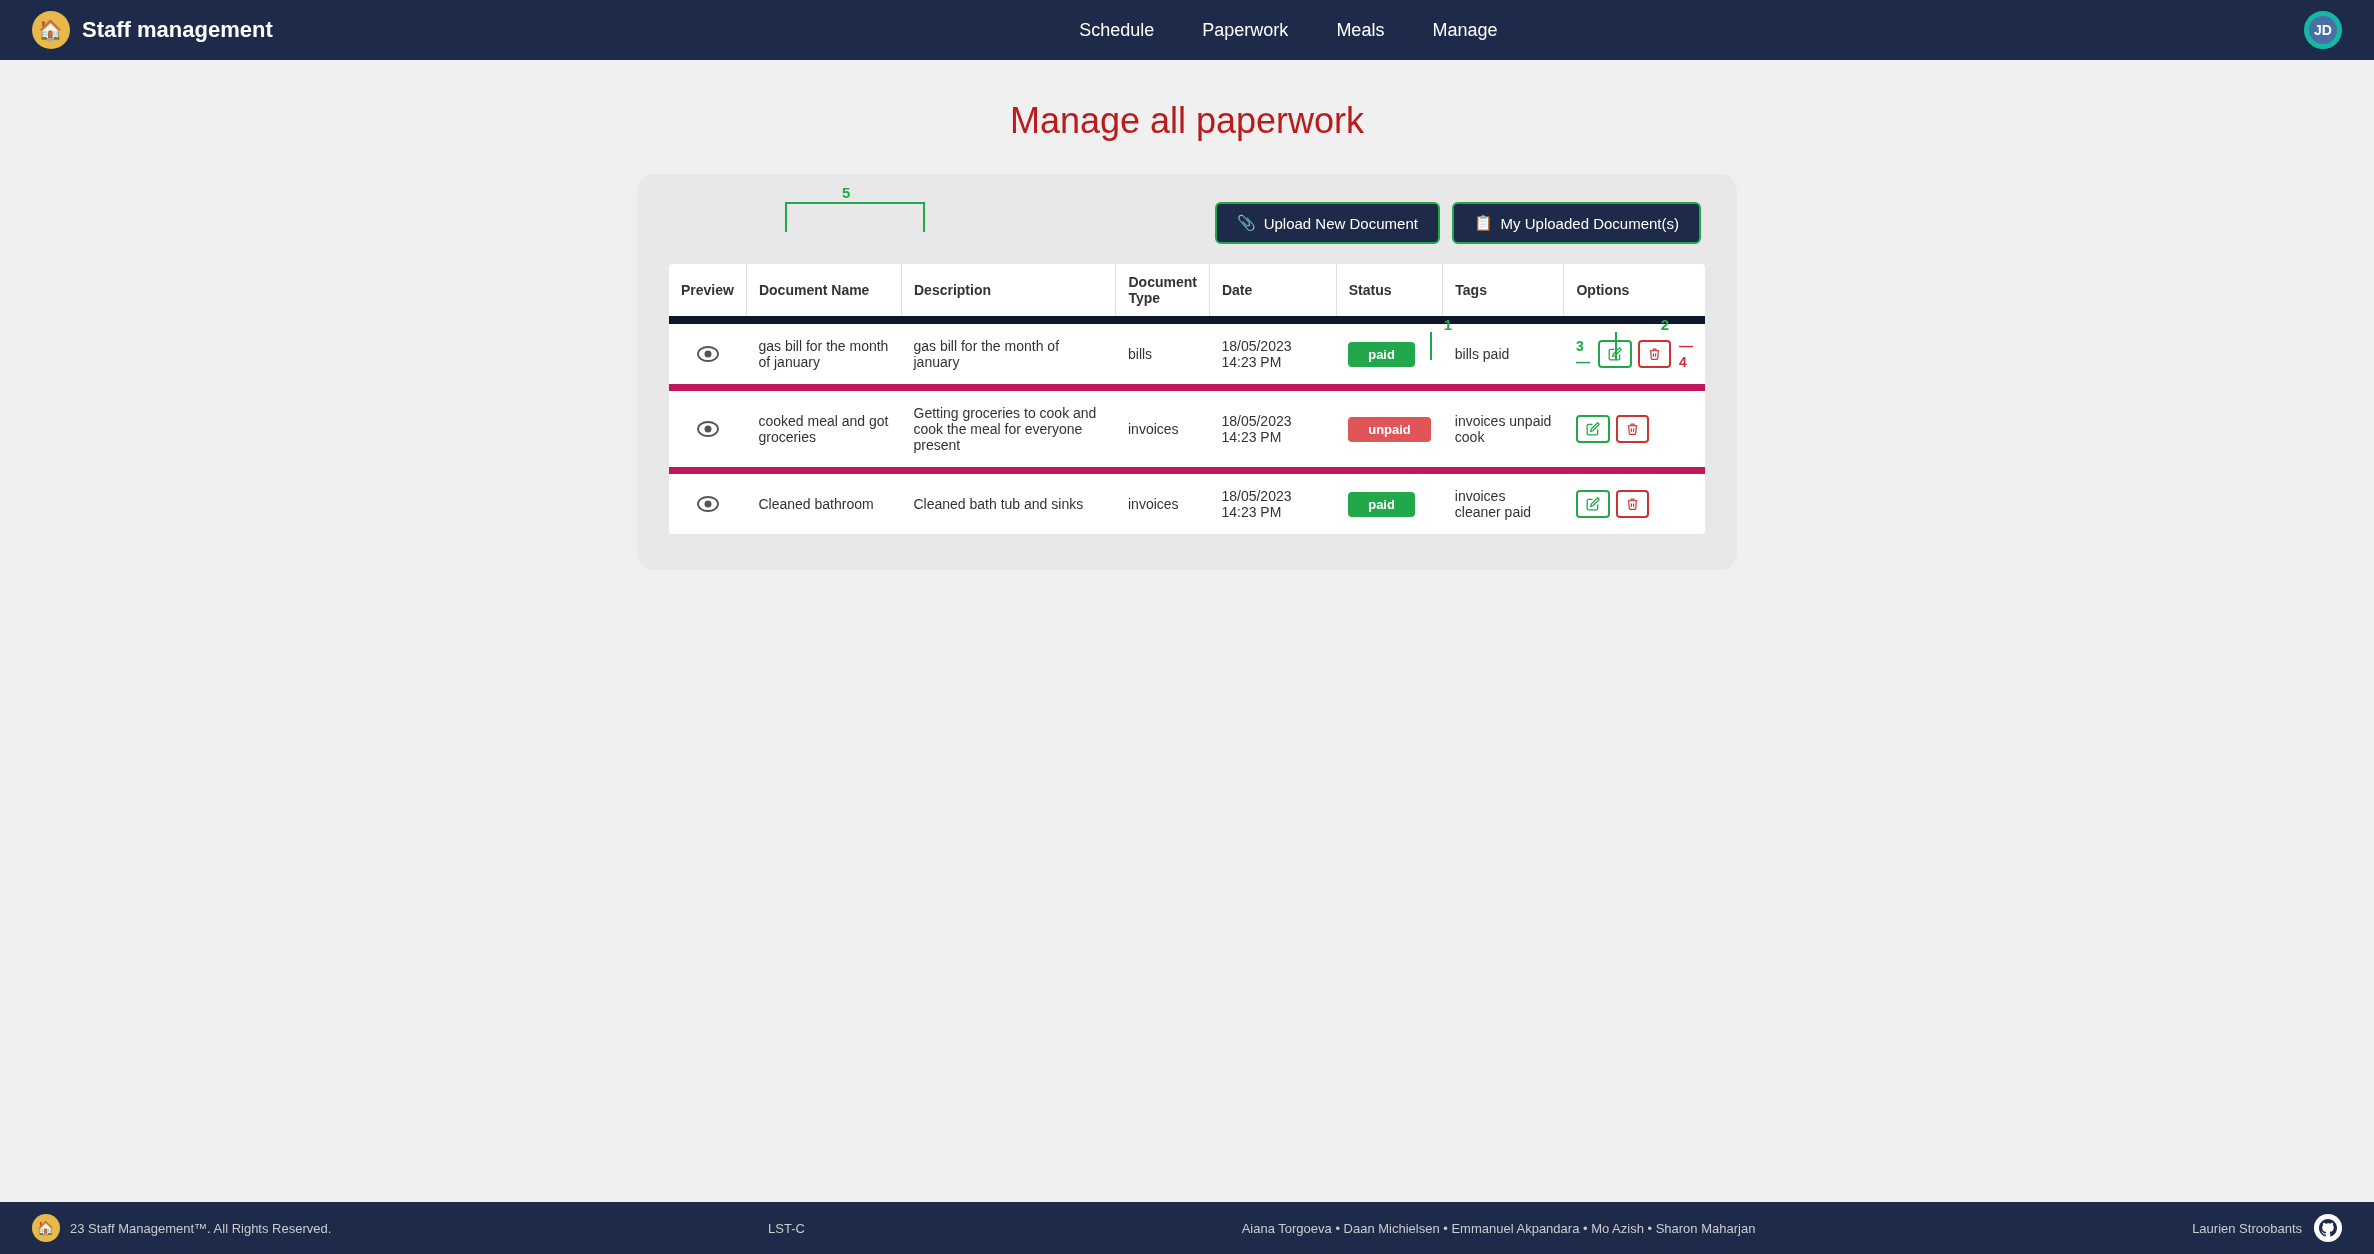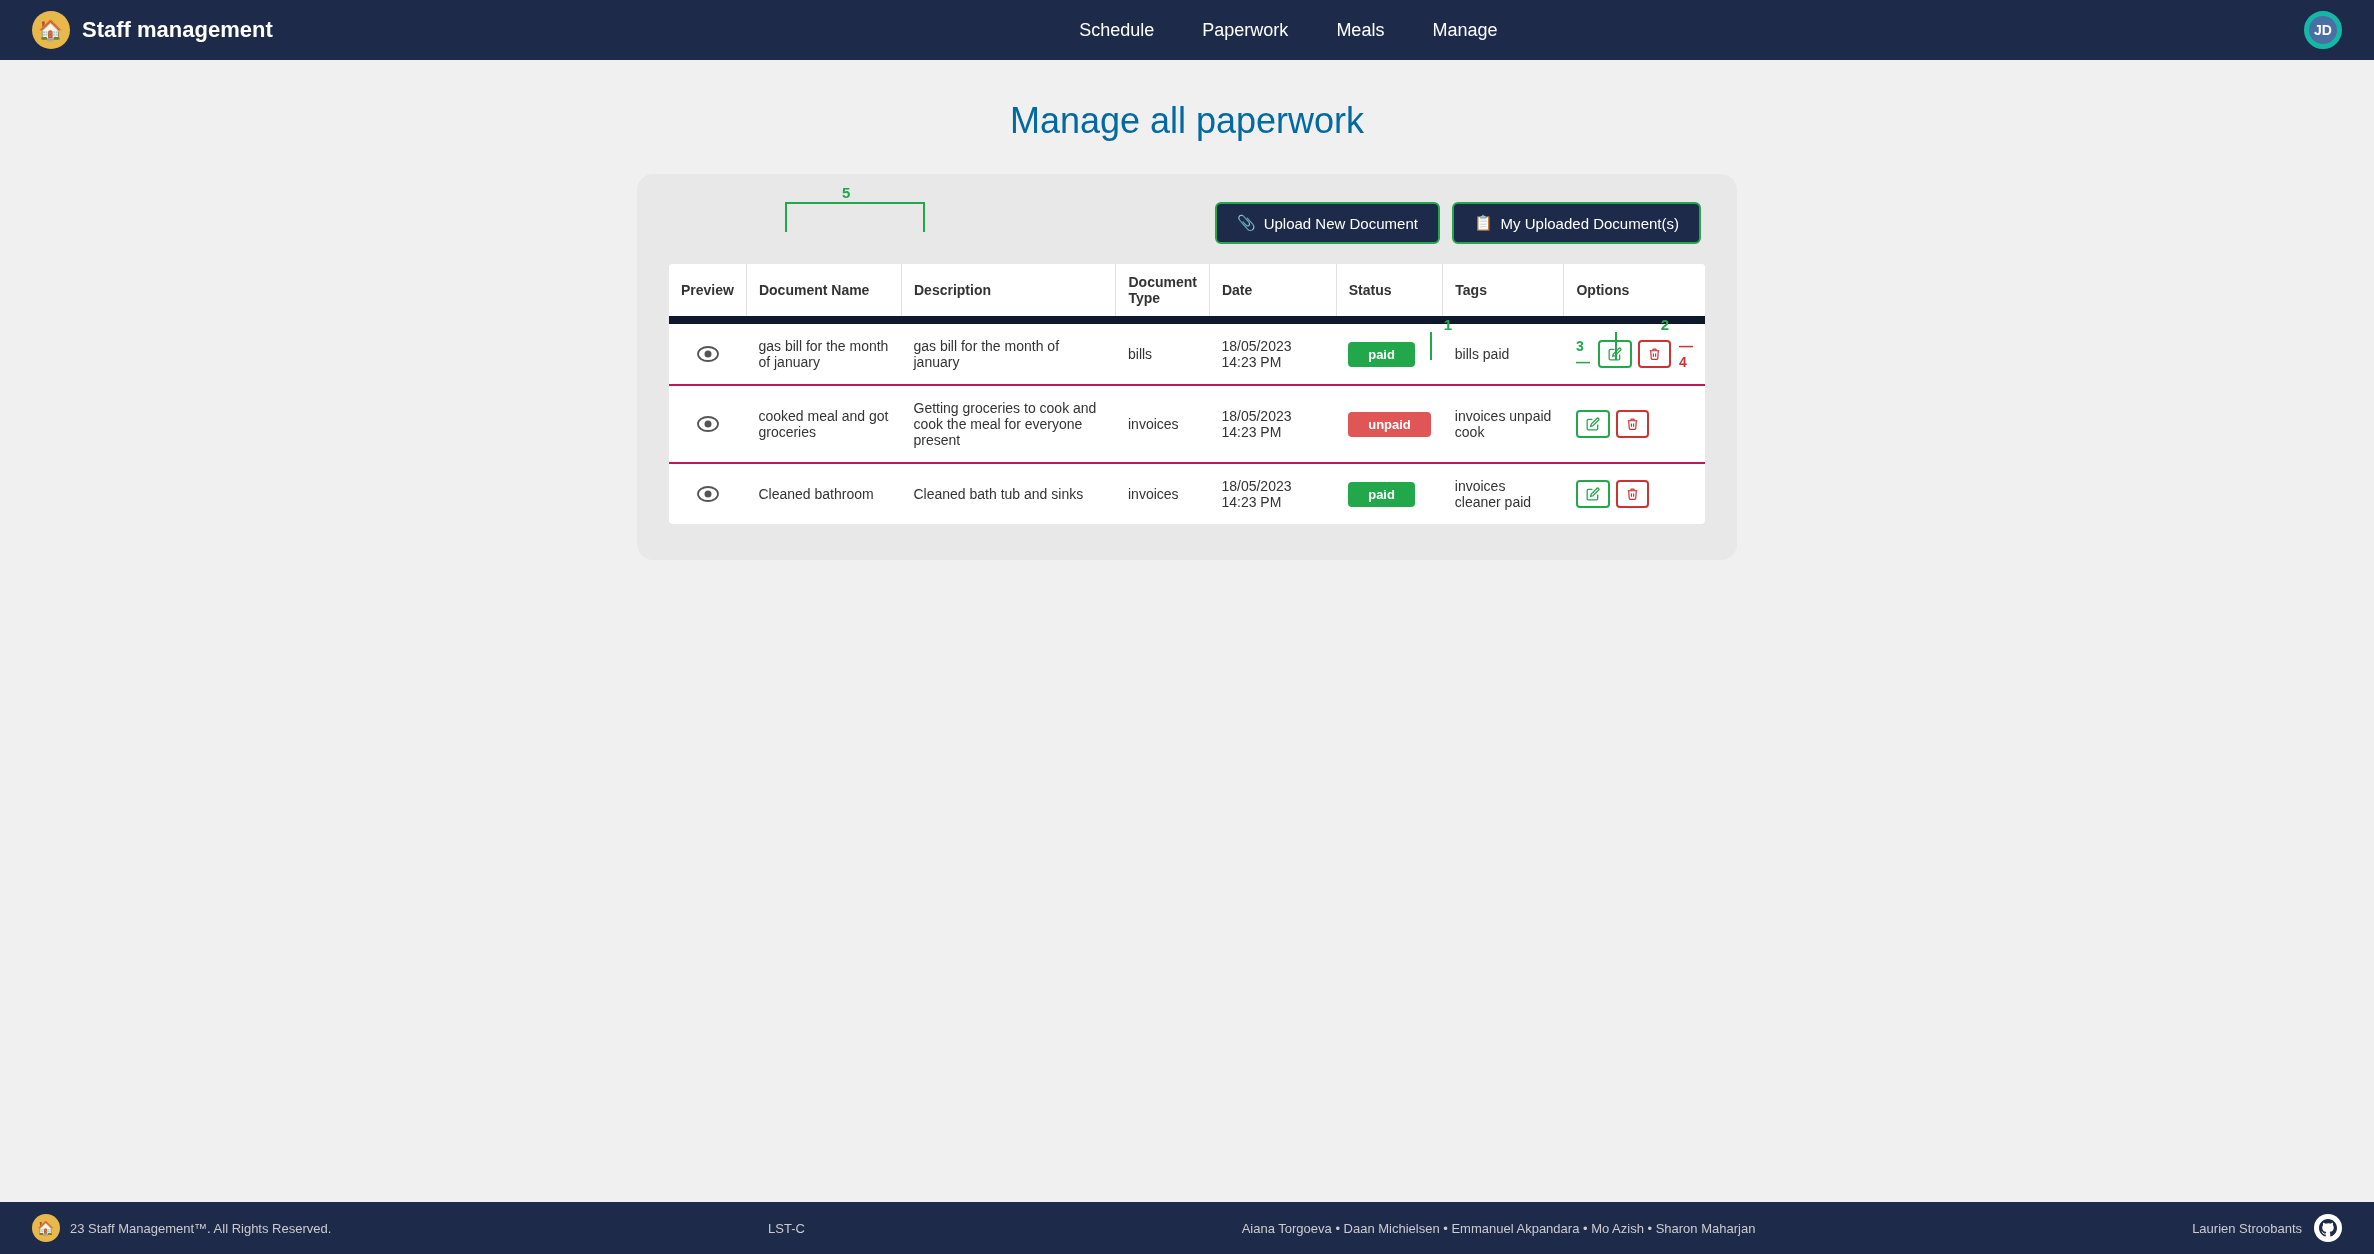--- a/index.html
+++ b/index.html
@@ -60,21 +60,21 @@
     
     .main-content {
       flex: 1;
       background: #f0f0f0;
       padding: 40px 60px;
     }
     .page-title {
       text-align: center;
       font-size: 36px;
       font-weight: 300;
-      color: #0369a1;
+      color: #b91c1c;
       margin-bottom: 32px;
     }
 
     
     .paperwork-container {
       background: #e8e8e8;
       border-radius: 16px;
       padding: 28px 32px 36px 32px;
       max-width: 1100px;
       margin: 0 auto;
@@ -130,21 +130,21 @@
       padding: 10px 12px;
       text-align: left;
       border-bottom: 8px solid #0f172a;
       border-right: 1px solid #e0e0e0;
     }
     .doc-table th:last-child { border-right: none; }
     .doc-table td {
       padding: 14px 12px;
       font-size: 14px;
       color: #333;
-      border-bottom: 2px solid #be185d;
+      border-bottom: 7px solid #be185d;
       vertical-align: middle;
     }
     .doc-table tr:last-child td { border-bottom: none; }
 
     .col-preview { width: 70px; }
     .col-docname { width: 180px; margin-left: 28px; }
     .col-desc { width: 260px; }
     .col-doctype { width: 90px; }
     .col-date { width: 140px; }
     .col-status { width: 80px; border-radius: 11px; }

